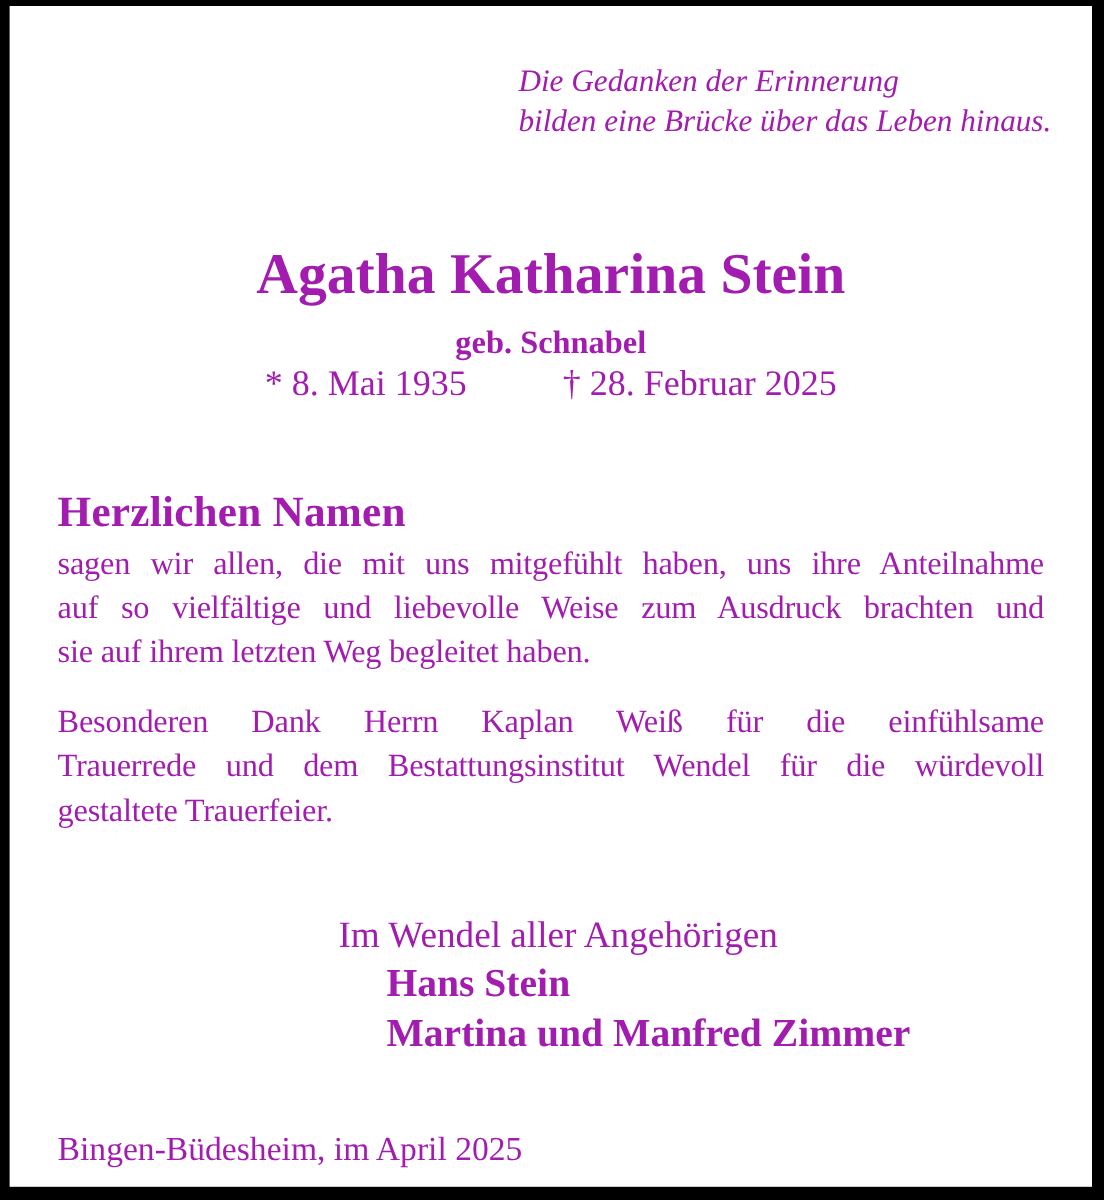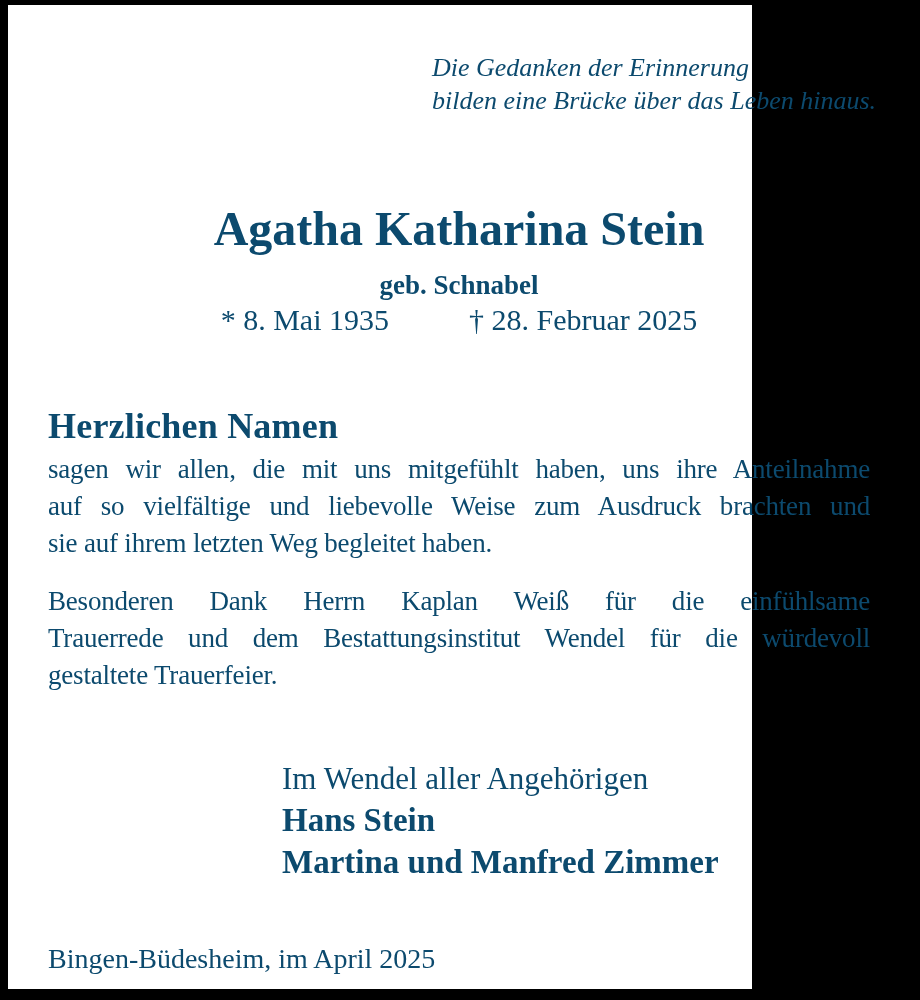--- a/index.html
+++ b/index.html
@@ -8,24 +8,24 @@
     height: 1000px;
     background: #000000;
     position: relative;
     overflow: hidden;
     font-family: "Liberation Serif", "DejaVu Serif", serif;
   }
   .notice {
     position: absolute;
     left: 8px;
     top: 5px;
-    width: 744px;
+    width: 902px;
     height: 984px;
     background: #ffffff;
-    color: #0c4a6e;
+    color: #a21caf;
   }
   .abs { position: absolute; }
 
   
   .epigraph {
     left: 424px;
     top: 46px;
     font-style: italic;
     font-size: 26px;
     line-height: 33px;
@@ -92,20 +92,21 @@
     white-space: nowrap;
   }
   .closing .on-behalf {
     font-size: 31px;
     line-height: 40px;
   }
   .closing .mourner {
     font-weight: bold;
     font-size: 33px;
     line-height: 42px;
+    margin-left: 40px;
   }
 
   
   .place-date {
     left: 40px;
     top: 902px;
     font-size: 28px;
     line-height: 40px;
     white-space: nowrap;
     margin-top: 32px;

